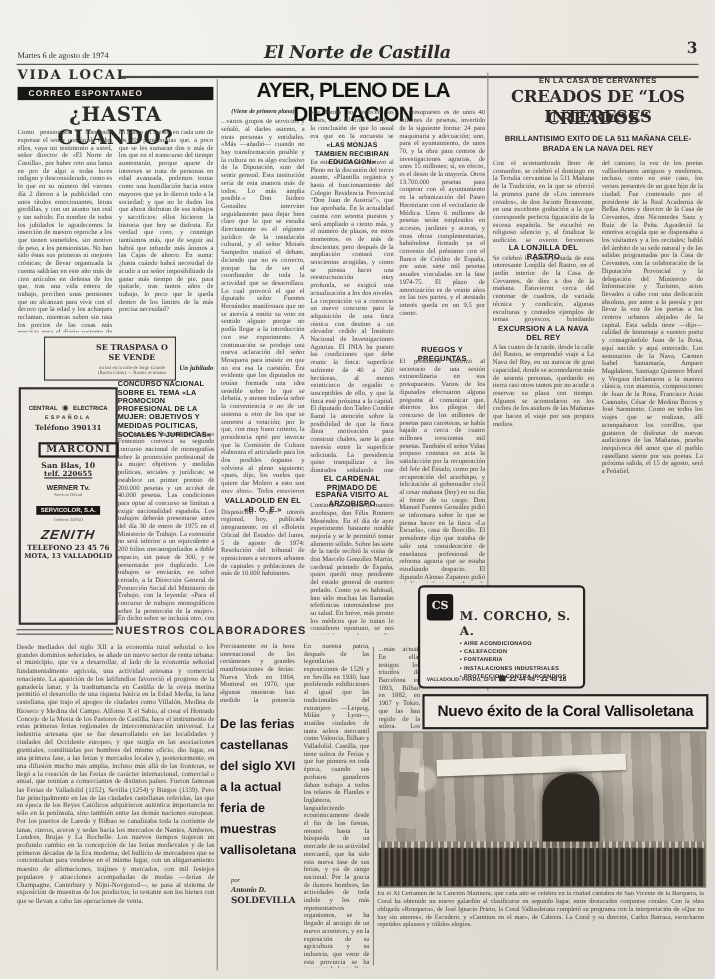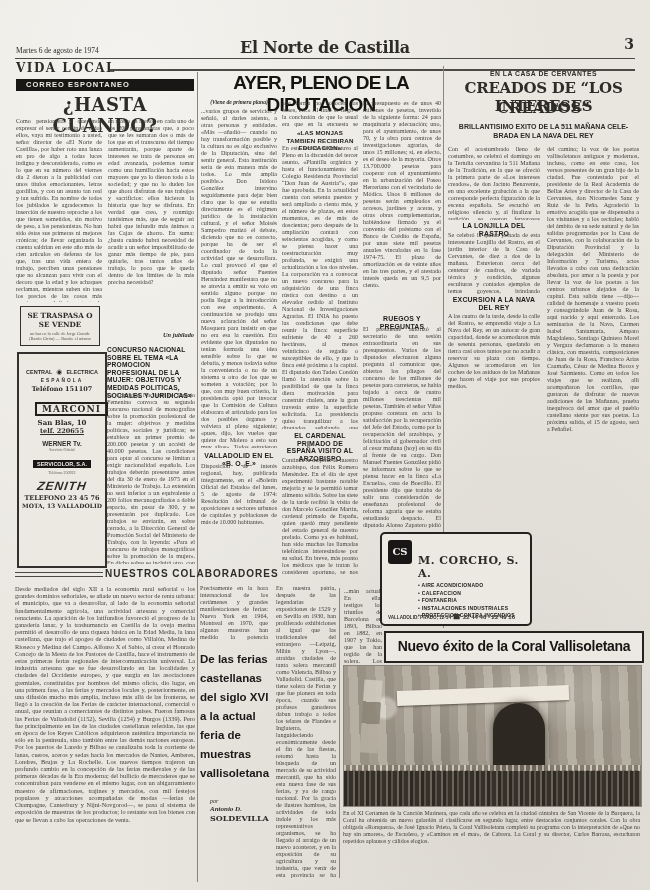--- a/index.html
+++ b/index.html
@@ -45,50 +45,50 @@
          background:repeating-linear-gradient(90deg, #d8d2c6 0 2px, #7c7466 2px 6px);opacity:.8;}
   .flag{position:absolute;left:6%;top:10%;width:18px;height:52%;background:
         linear-gradient(#cfc9bd 0 30%, #8d8578 30% 60%, #b5aea1 60%);transform:rotate(4deg);opacity:.9;}
 </style>
 </head>
 <body>
 
 <div id="page">
 
   <div class="abs" style="left:16px;top:46px;font-size:7.5px;">Martes 6 de agosto de 1974</div>
-  <div class="abs serifbold" style="left:0;top:38px;width:650px;text-align:center;font-size:16px;letter-spacing:-.3px;">El Norte de Castilla</div>
+  <div class="abs serifbold" style="left:0;top:38px;width:650px;text-align:center;font-size:16px;letter-spacing:-.3px;font-style:italic;">El Norte de Castilla</div>
   <div class="abs serifbold" style="right:16px;top:36px;font-size:14px;">3</div>
   <div class="abs rule" style="left:15px;top:58px;width:620px;height:1px;"></div>
   <div class="abs serifbold" style="left:16px;top:61px;font-size:12px;letter-spacing:1.5px;">VIDA LOCAL</div>
   <div class="abs rule" style="left:110px;top:69px;width:525px;height:2px;"></div>
 
   <div class="abs vrule" style="left:197px;top:72px;height:810px;"></div>
   <div class="abs vrule" style="left:443px;top:66px;height:562px;"></div>
   <div class="abs vrule" style="left:339px;top:588px;height:290px;"></div>
 
   <div class="abs blackbar" style="left:16px;top:79px;width:168px;height:12px;font-size:7.5px;line-height:12px;padding-left:10px;letter-spacing:1px;">CORREO ESPONTANEO</div>
   <div class="abs serifbold center" style="left:15px;top:94px;width:180px;font-size:18px;letter-spacing:.5px;">¿HASTA CUANDO?</div>
   <div class="abs bt" style="left:16px;top:118px;width:86px;height:184px;">Como pensionista y queriendo expresar el sentir común de todos ellos, vaya mi testimonio a usted, señor director de «El Norte de Castilla», por haber roto una lanza en pro de algo a todas luces indigno y desconsiderado, como es lo que en su número del viernes día 2 dieron a la publicidad con unos títulos emocionantes, letras gordillas, y con un asunto tan real y tan sufrido. En nombre de todos los jubilados le agradecemos la inserción de nuestro reproche a los que tienen sometidos, sin motivo de peso, a los pensionistas. No han sido éstas sus primeras ni mejores crónicas; de llevar organizada la cuenta saldrían en este año más de cien artículos en defensa de los que, tras una vida entera de trabajo, perciben unas pensiones que no alcanzan para vivir con el decoro que la edad y los achaques reclaman, mientras suben sin tasa los precios de las cosas más precisas para el diario sustento de cualquier familia modesta.</div>
   <div class="abs bt" style="left:108px;top:118px;width:86px;height:212px;">en más o en menos en cada uno de los 200 pensionistas que, a poco que se les sumaran dos o más de los que en el transcurso del tiempo aumentarán, porque aparte de intereses se trata de personas en edad avanzada, podemos tomar como una humillación hacia estos mayores que ya lo dieron todo a la sociedad; y que no lo duden los que ahora disfrutan de sus trabajos y sacrificios: ellos hicieron la historia que hoy se disfruta. En verdad que creo, y conmigo tantísimos más, que de seguir así habrá que infundir más ánimos a las Cajas de ahorro. En suma: ¿hasta cuándo habrá necesidad de acudir a un señor imposibilitado de ganar más tiempo de pie, para quitarle, tras tantos años de trabajo, lo poco que le queda dentro de los límites de la más precisa necesidad?</div>
   <div class="abs" style="left:108px;top:331px;width:86px;text-align:right;font:bold italic 6.3px/7px 'Liberation Serif',serif;">Un jubilado</div>
 
-  <div class="abs boxed" style="left:20px;top:306px;width:78px;height:38px;">
+  <div class="abs boxed" style="left:40px;top:306px;width:78px;height:38px;padding-left:40px;">
     <div class="center serifbold" style="font-size:7.2px;margin-top:4px;">SE TRASPASA O</div>
     <div class="center serifbold" style="font-size:7.2px;">SE VENDE</div>
     <div class="center" style="font-size:4.4px;line-height:5px;margin-top:2px;color:#55524c;">un bar en la calle de Jorge Grande</div>
     <div class="center" style="font-size:4.4px;line-height:5px;color:#55524c;">(Barrio Girón) — Razón: el mismo</div>
   </div>
 
   <div class="abs boxed" style="left:17px;top:352px;width:86px;height:212px;border-width:2px;">
     <div class="center" style="margin-top:6px;">
       <span class="sansbold" style="font-size:5.5px;">CENTRAL</span>
       <span style="font-size:7px;">◉</span>
       <span class="sansbold" style="font-size:5.5px;">ELECTRICA</span>
       <div class="sansbold" style="font-size:4.8px;letter-spacing:2px;">ESPAÑOLA</div>
-      <div class="serifbold" style="font-size:6.5px;margin-top:2px;">Teléfono 151107</div>
+      <div class="serifbold" style="font-size:6.5px;margin-top:2px;">Teléfono 390131</div>
     </div>
     <div class="center" style="margin-top:5px;">
       <div class="serifbold" style="font-size:9px;border:2px solid #22201d;display:inline-block;padding:0 5px;letter-spacing:1px;margin-left:16px;">MARCONI</div>
       <div class="serifbold" style="font-size:7px;margin-top:2px;">San Blas, 10</div>
       <div class="serifbold" style="font-size:6.5px;text-decoration:underline;">telf. 220655</div>
     </div>
     <div class="center" style="margin-top:5px;">
       <div class="sansbold" style="font-size:6.5px;">WERNER Tv.</div>
       <div style="font-size:4px;color:#5a564f;">Servicio Oficial</div>
       <div class="blackbar" style="display:inline-block;font-size:5.5px;padding:1px 4px;">SERVICOLOR, S.A.</div>

